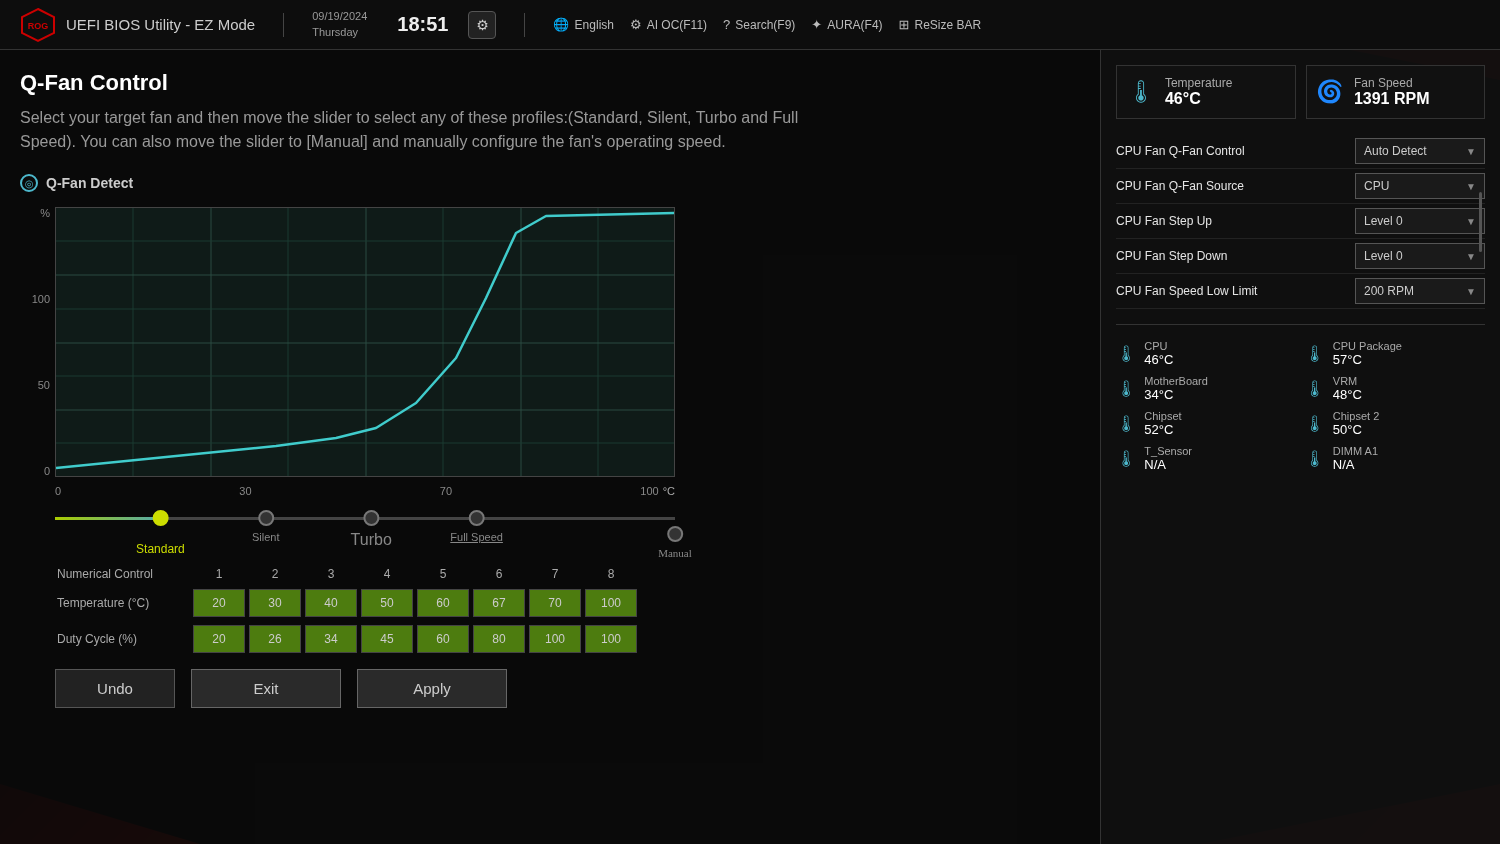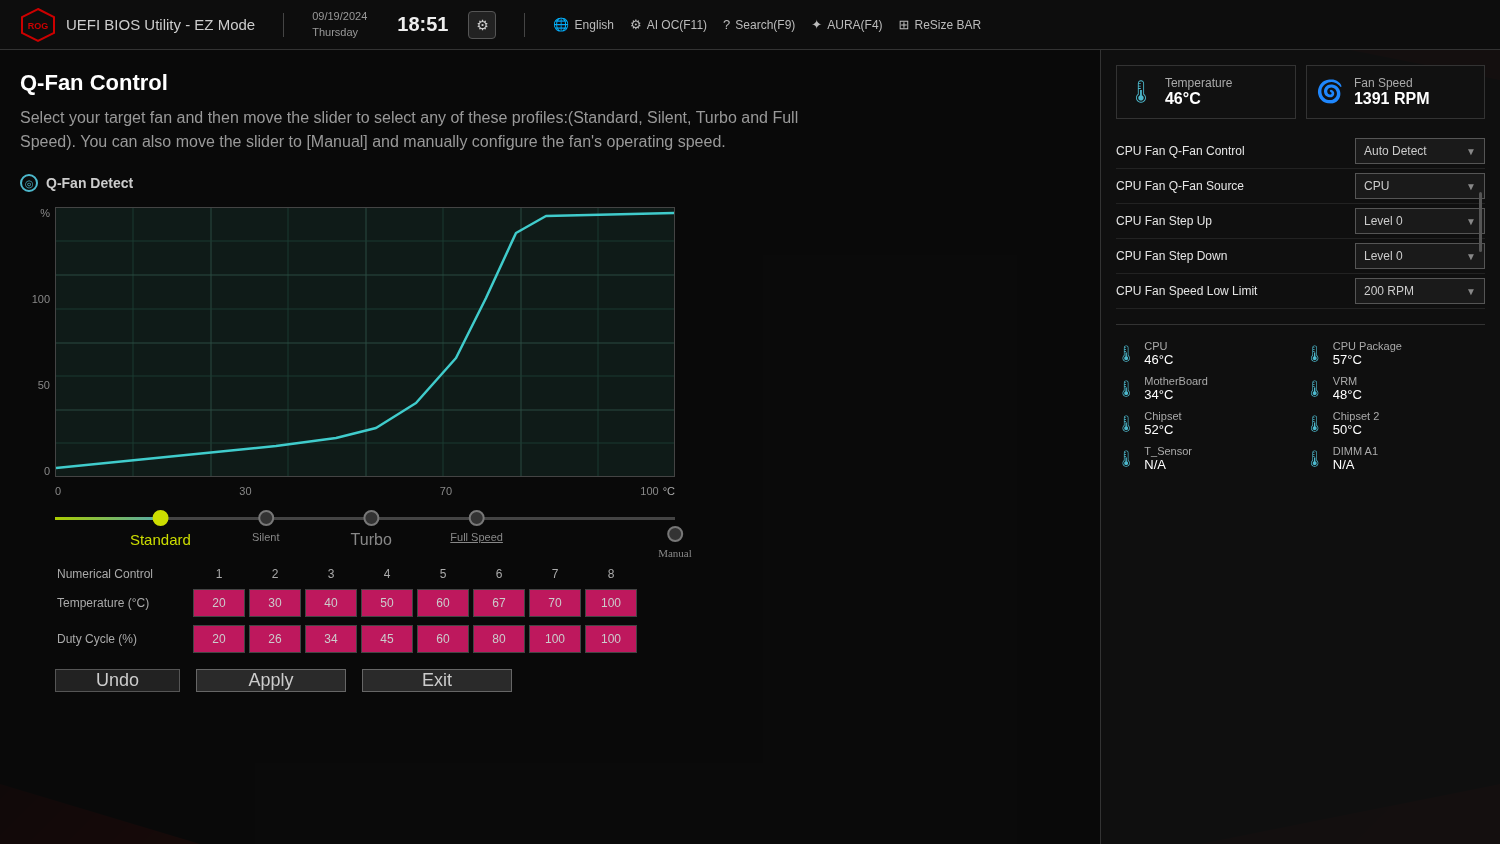--- a/index.html
+++ b/index.html
@@ -202,44 +202,44 @@
     .ctrl-header-cell {
       width: 52px;
       text-align: center;
       font-size: 12px;
       color: #aaa;
     }
 
     .ctrl-cell {
       width: 52px;
       height: 28px;
-      background: #be185d;
+      background: #4d7c0f;
       border: 1px solid #444;
       text-align: center;
       font-size: 12px;
       color: #ccc;
       display: flex;
       align-items: center;
       justify-content: center;
     }
 
     
     .button-row {
       margin-left: 40px;
       margin-top: 20px;
       display: flex;
       gap: 16px;
     }
 
     .btn {
-      padding: 0 40px;
+      padding: 10px 40px;
       border: 1px solid #555;
       background: #222;
       color: #ccc;
-      font-size: 18px;
+      font-size: 15px;
       cursor: pointer;
       min-width: 120px;
       text-align: center;
     }
     .btn-apply {
       background: #2a2a2a;
       border-color: #666;
       min-width: 150px;
     }
     .btn-exit {
@@ -508,21 +508,21 @@
 
             
             <div style="position:relative; height:50px; width:620px; margin-top:4px;">
 
               <div style="position:absolute; top:12px; left:0; right:0; height:3px; background:#444;">
                 <div style="position:absolute; top:0; left:0; height:100%; width:17%; background:linear-gradient(90deg,#aacc00,#55aaaa);"></div>
               </div>
 
               <div style="position:absolute; top:5px; left:17%; transform:translateX(-50%);">
                 <div style="width:16px;height:16px;border-radius:50%;background:#ccdd00;border:2px solid #ccdd00;margin:0 auto;"></div>
-                <div style="font-size:15px;color:#ccdd00;text-align:center;margin-top:5px;white-space:nowrap;">Standard</div>
+                <div style="font-size:12px;color:#ccdd00;text-align:center;margin-top:16px;white-space:nowrap;">Standard</div>
               </div>
 
               <div style="position:absolute; top:5px; left:34%; transform:translateX(-50%);">
                 <div style="width:16px;height:16px;border-radius:50%;background:#333;border:2px solid #777;margin:0 auto;"></div>
                 <div style="font-size:11px;color:#888;text-align:center;margin-top:5px;white-space:nowrap;">Silent</div>
               </div>
 
               <div style="position:absolute; top:5px; left:51%; transform:translateX(-50%);">
                 <div style="width:16px;height:16px;border-radius:50%;background:#333;border:2px solid #777;margin:0 auto;"></div>
                 <div style="font-size:16px;color:#888;text-align:center;margin-top:5px;white-space:nowrap;">Turbo</div>
@@ -581,22 +581,22 @@
                   <div class="ctrl-cell">80</div>
                   <div class="ctrl-cell">100</div>
                   <div class="ctrl-cell">100</div>
                 </div>
               </div>
             </div>
 
             
             <div class="button-row" style="margin-left:0; margin-top:16px;">
               <button class="btn">Undo</button>
+              <button class="btn btn-exit">Exit</button>
               <button class="btn btn-apply">Apply</button>
-              <button class="btn btn-exit">Exit</button>
             </div>
           </div>
         </div>
       </div>
     </div>
   </div>
 
   <div class="right-panel">
 
     <div class="metrics-row">

